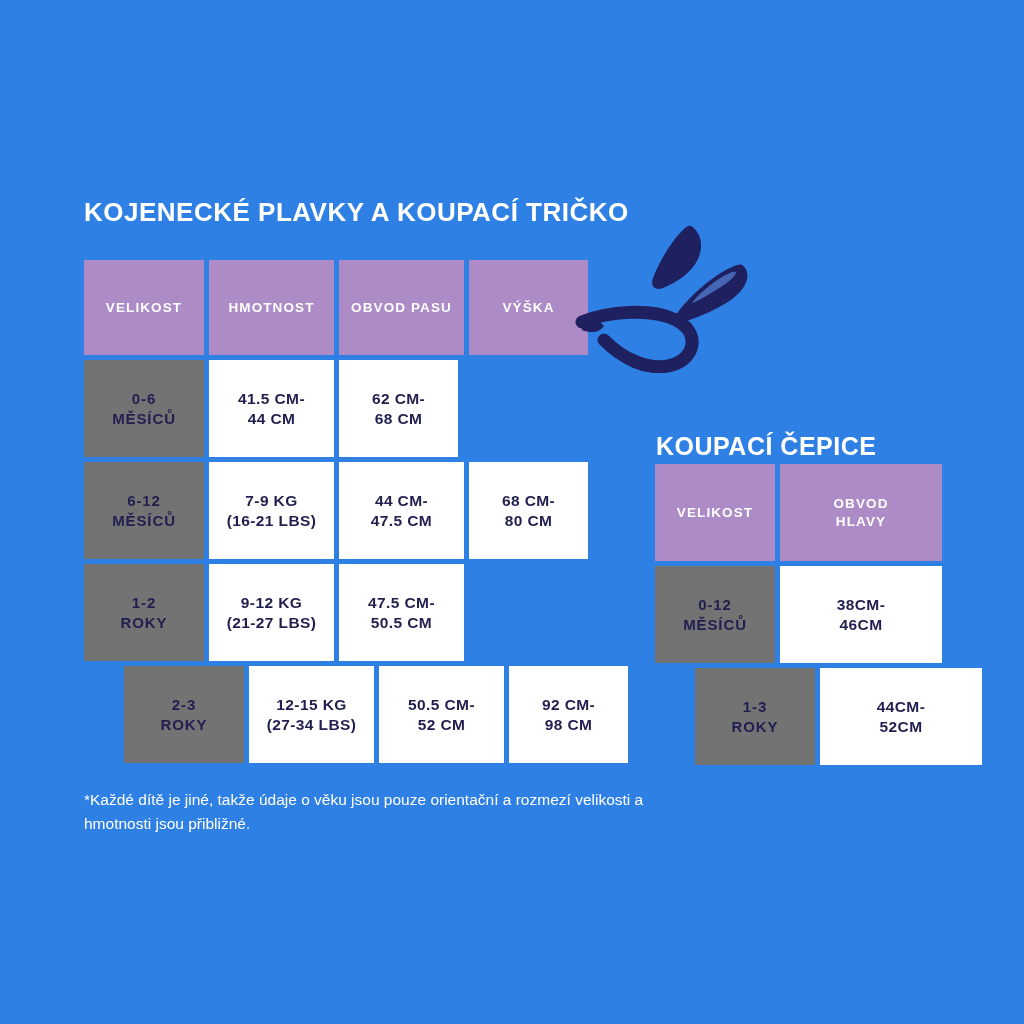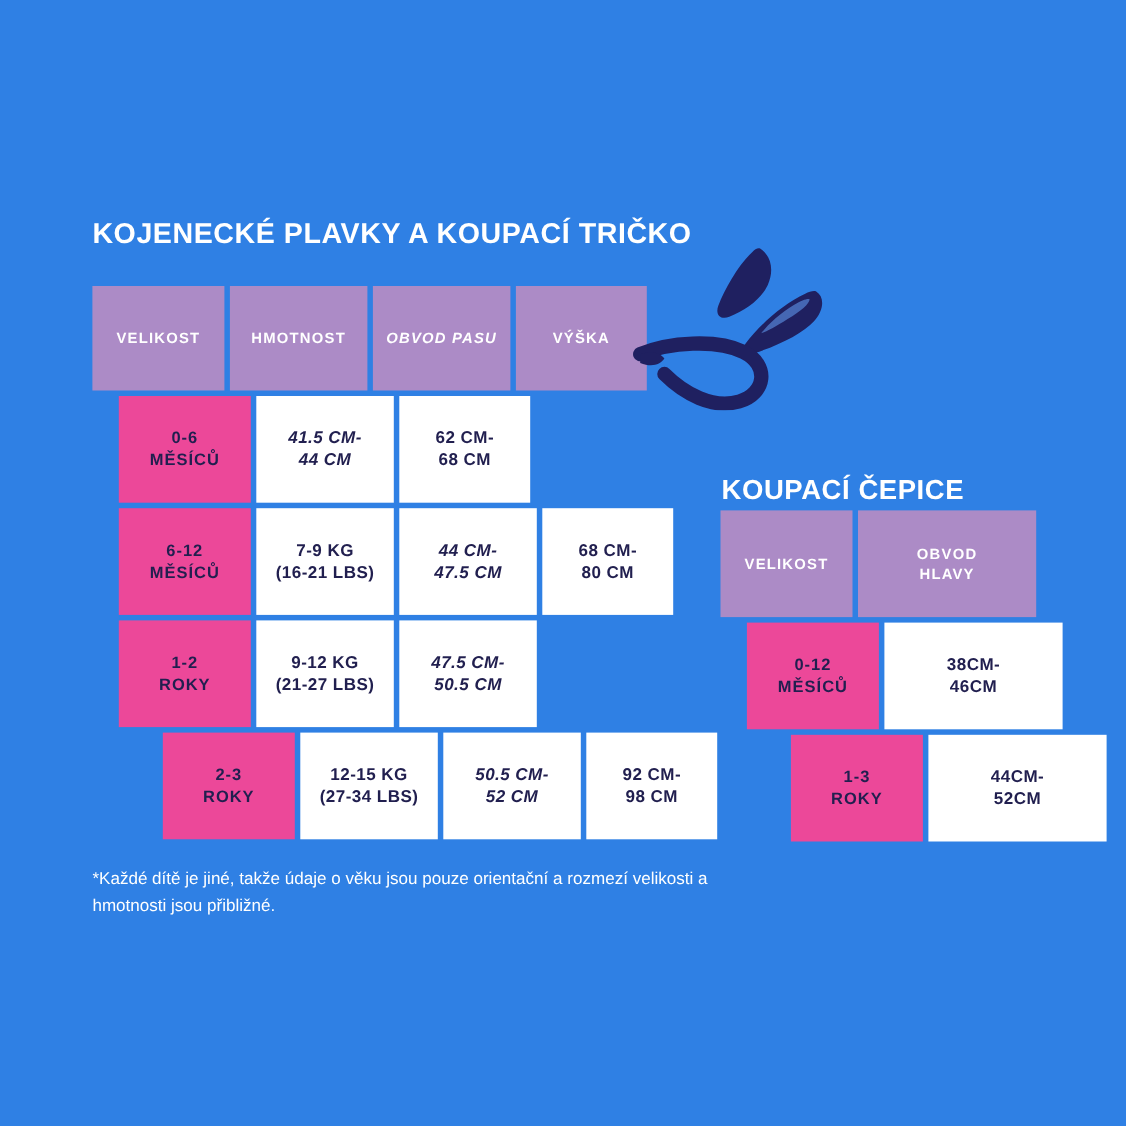--- a/index.html
+++ b/index.html
@@ -65,44 +65,43 @@
     align-items: center;
     justify-content: center;
     text-align: center;
     font-weight: bold;
     line-height: 1.28;
   }
 
   
   #main-table .c0 { width: 120px; }
   #main-table .c1 { width: 125px; }
-  #main-table .c2 { width: 125px; font-style: italic; }
+  #main-table .c2 { width: 125px; }
   #main-table .c3 { width: 119px; }
   #main-table .head .cell { height: 95px; }
   #main-table .body .cell { height: 97px; }
 
   
   #cap-table .c0 { width: 120px; }
   #cap-table .c1 { width: 162px; }
   #cap-table .head .cell { height: 97px; }
   #cap-table .body .cell { height: 97px; }
 
   .cell.hdr {
     background: #ac8bc6;
     color: #ffffff;
     font-size: 13.5px;
     letter-spacing: 1.1px;
     align-items: center;
   }
   .cell.sizecell {
-    background: #ec4899;
+    background: #737373;
     color: #211f4f;
     font-size: 15px;
     letter-spacing: 0.9px;
-    margin-left: 24px;
   }
   .cell.datacell {
     background: #ffffff;
     color: #211f4f;
     font-size: 15.5px;
     letter-spacing: 0.4px;
   }
   .cell .txt { display: block; }
 
   

